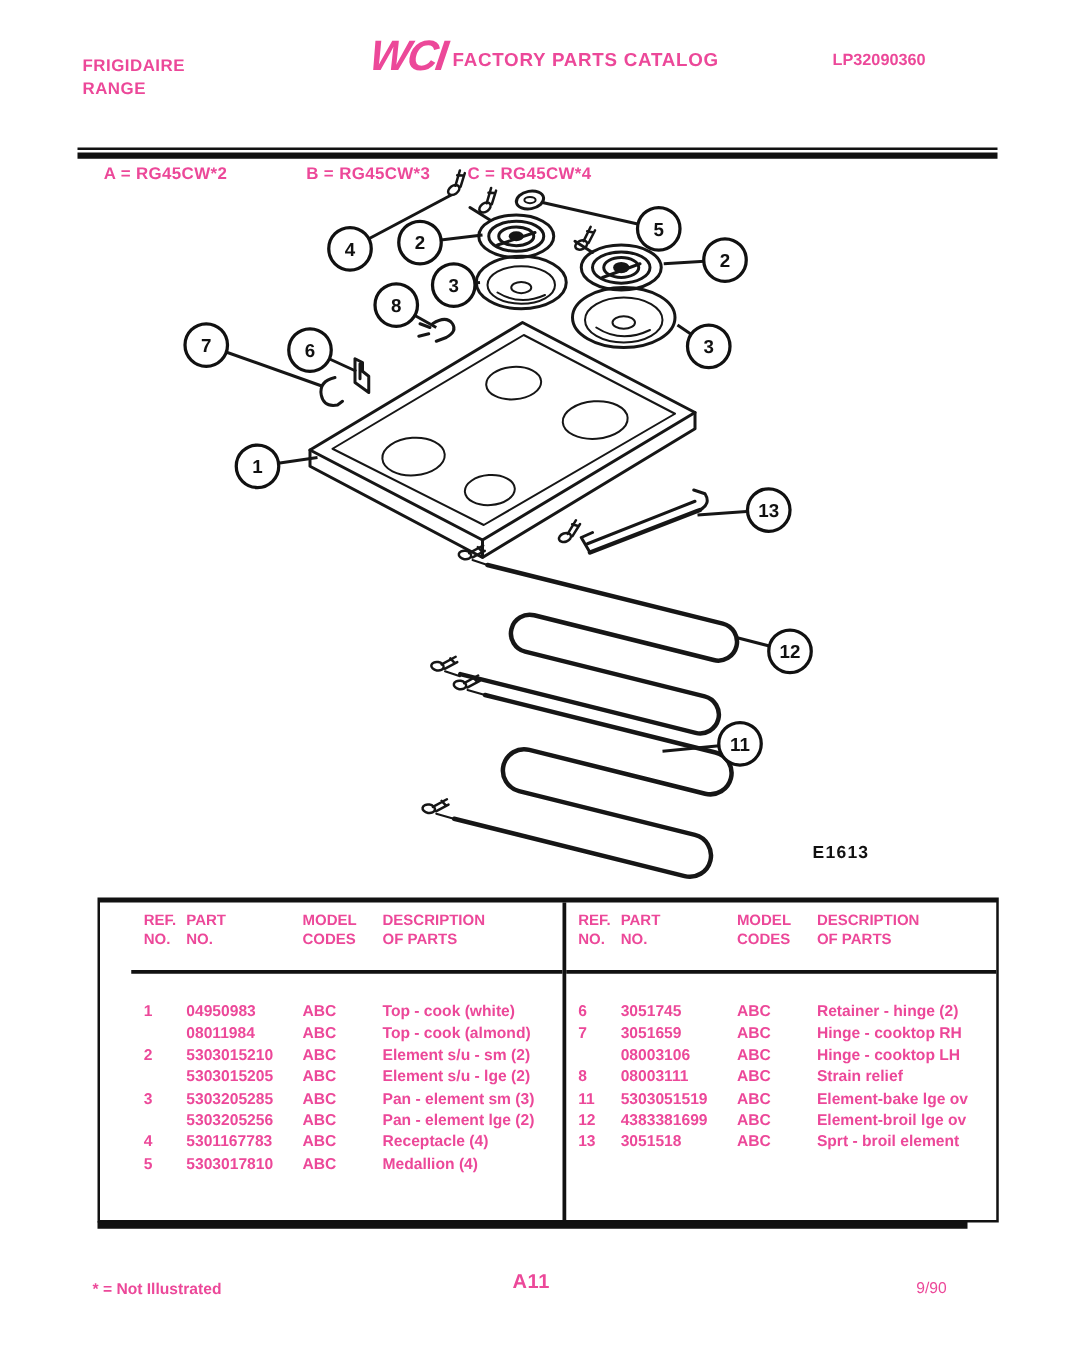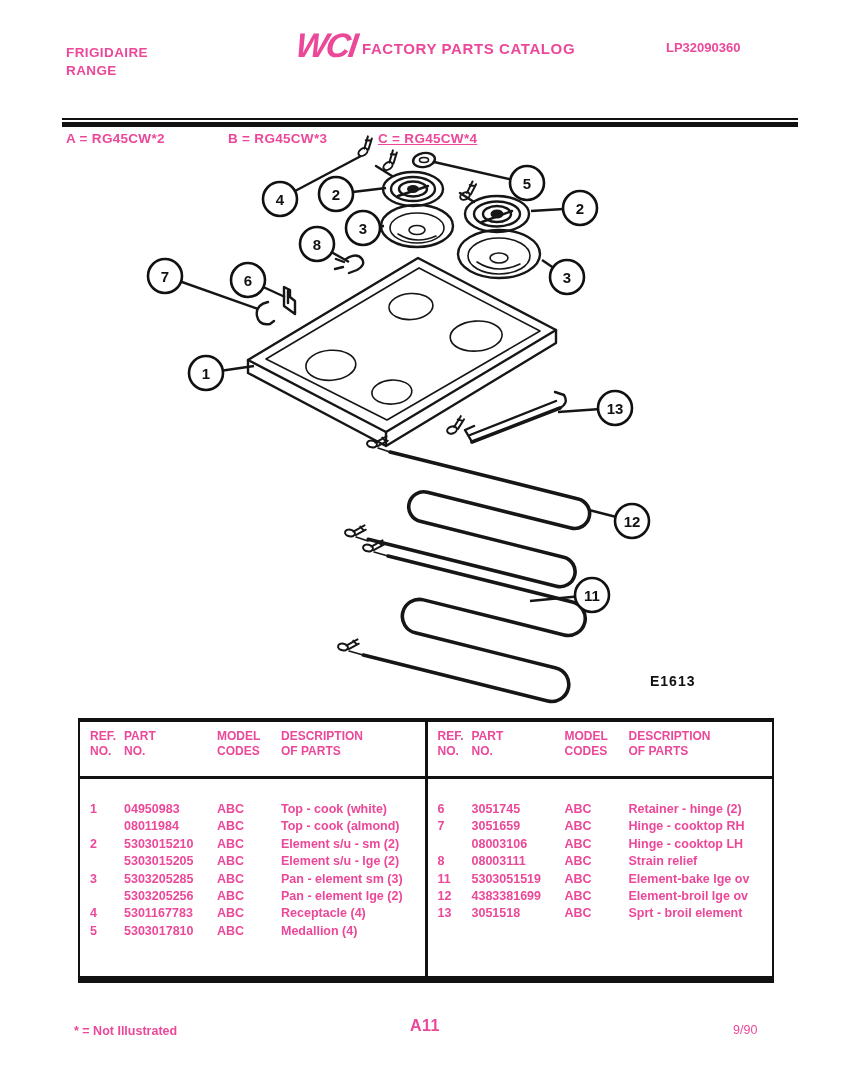--- a/index.html
+++ b/index.html
@@ -8,35 +8,35 @@
   .abs{position:absolute;}
   
   .brand{left:66px;top:44px;font-size:13.5px;font-weight:700;letter-spacing:.4px;line-height:18px;}
   .logo{left:296px;top:26px;font-size:34px;font-weight:700;font-style:italic;
         letter-spacing:-2px;transform:skewX(-8deg);}
   .cat-title{left:362px;top:40px;font-size:15px;font-weight:700;letter-spacing:.6px;}
   .doc-num{left:666px;top:40px;font-size:13px;font-weight:700;}
   .rule1{left:62px;top:118px;width:736px;height:2px;background:#111;}
   .rule2{left:62px;top:122px;width:736px;height:5px;background:#111;}
   
-  .model{top:131px;font-size:13.5px;font-weight:700;letter-spacing:.3px;}
-  .model.m0{left:66px;} .model.m1{left:228px;} .model.m2{left:378px;text-decoration:underline;}
+  .model{top:131px;font-size:13.5px;font-weight:700;letter-spacing:.3px;margin-left:17px;}
+  .model.m0{left:66px;} .model.m1{left:228px;} .model.m2{left:357px;}
   
   svg.diagram{left:0;top:0;}
   svg.diagram .art{stroke:#161616;stroke-width:2.4;fill:none;stroke-linecap:round;stroke-linejoin:round;}
   svg.diagram .thin{stroke-width:1.6;}
   svg.diagram .thick{stroke-width:3.6;}
   svg.diagram .filldark{fill:#161616;stroke:none;}
   .callout-circle{fill:#fff;stroke:#111;stroke-width:2.6;}
   .callout-num{font:700 15px "Liberation Sans",sans-serif;fill:#111;}
   .leader{stroke:#161616;stroke-width:2.4;}
   .figcode{font:700 14px "Liberation Sans",sans-serif;fill:#111;letter-spacing:1px;}
   
   .table-box{left:78px;top:718px;width:692px;height:254px;border:2px solid #111;
-             border-top-width:4px;display:flex;}
+             border-top-width:4px;display:flex;padding-left:25px;}
   .t-bottom-bar{left:78px;top:977px;width:696px;height:6px;background:#111;}
   .t-half{flex:1 1 0;display:flex;flex-direction:column;}
   .t-divider{width:3px;background:#111;}
   .t-head{height:47px;border-bottom:3px solid #111;padding:7px 0 0 10px;
           display:grid;grid-template-columns:34px 93px 64px auto;
           font-size:12px;font-weight:700;line-height:15px;}
   .t-body{padding:22px 0 0 10px;font-size:12.5px;font-weight:700;}
   .t-row{display:grid;grid-template-columns:34px 93px 64px auto;line-height:17.4px;white-space:nowrap;}
   
   .foot-note{left:74px;top:1024px;font-size:12.5px;font-weight:700;}

